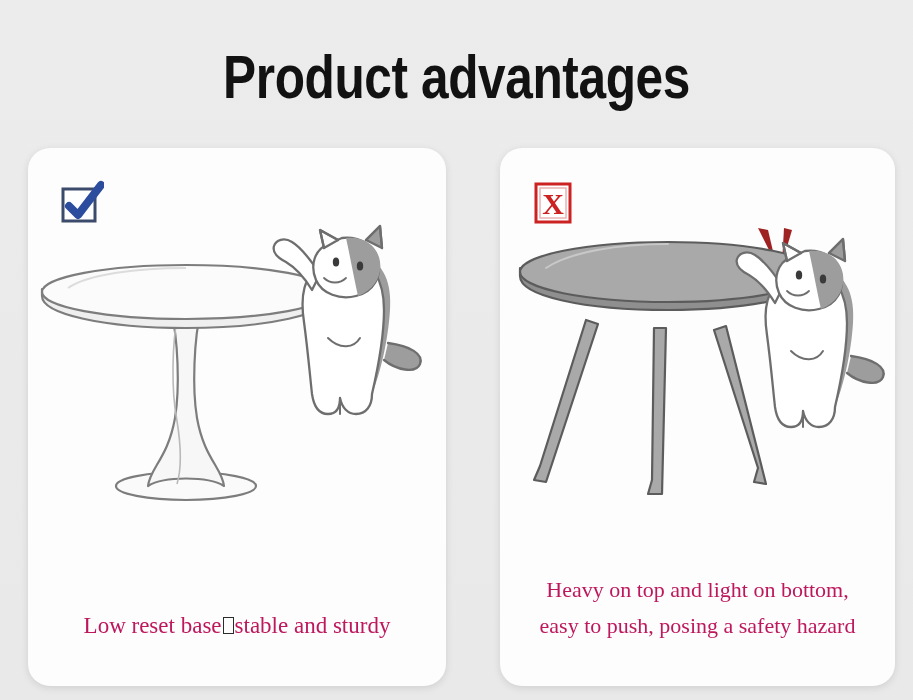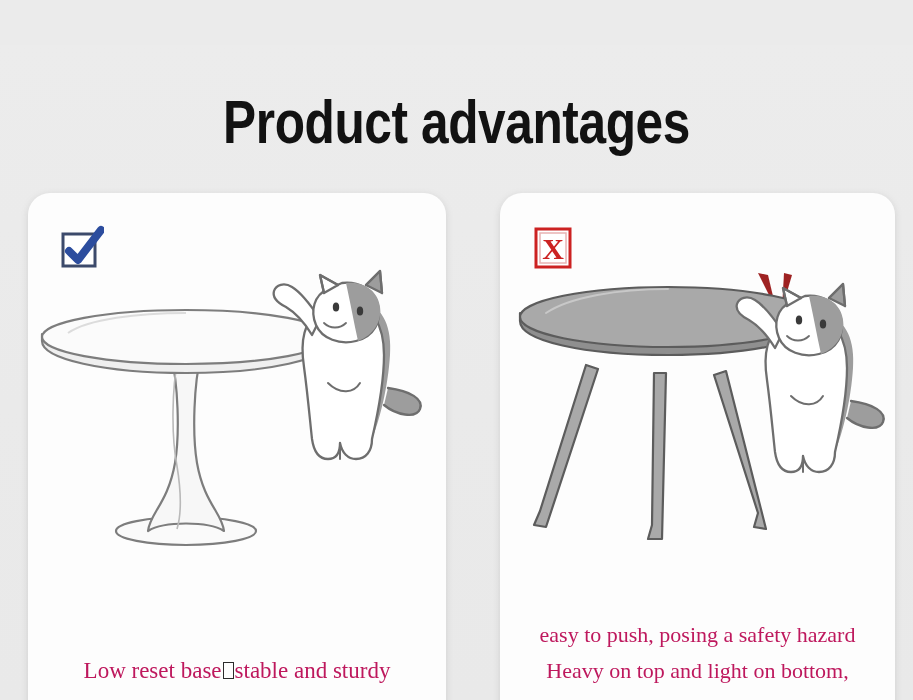--- a/index.html
+++ b/index.html
@@ -11,21 +11,20 @@
     height: 700px;
     background: #ebebeb;
     font-family: "Liberation Serif", serif;
     overflow: hidden;
     position: relative;
   }
   #page {
     position: absolute;
     inset: 0;
     background: linear-gradient(180deg, #ececec 0%, #eaeaea 55%, #e9e9e9 100%);
-    margin-top: 45px;
   }
 
   
   #title {
     position: absolute;
     top: 42px;
     left: 0;
     width: 913px;
     text-align: center;
     font-family: "Liberation Sans", sans-serif;
@@ -262,18 +261,18 @@
           <path d="M287 73 C293 79 303 79 309 73" fill="none" stroke-width="1.8"></path>
 
           <path d="M291 133 C303 145 317 143 323 133" fill="none" stroke-width="2"></path>
 
           <path d="M303 193 L303 209" fill="none" stroke-width="2"></path>
         </g>
       </svg>
     </div>
 
     <div class="caption">
+      <span class="line">Heavy on top and light on bottom,</span>
       <span class="line">easy to push, posing a safety hazard</span>
-      <span class="line">Heavy on top and light on bottom,</span>
     </div>
   </div>
 
 </div>
 
 </body></html>

